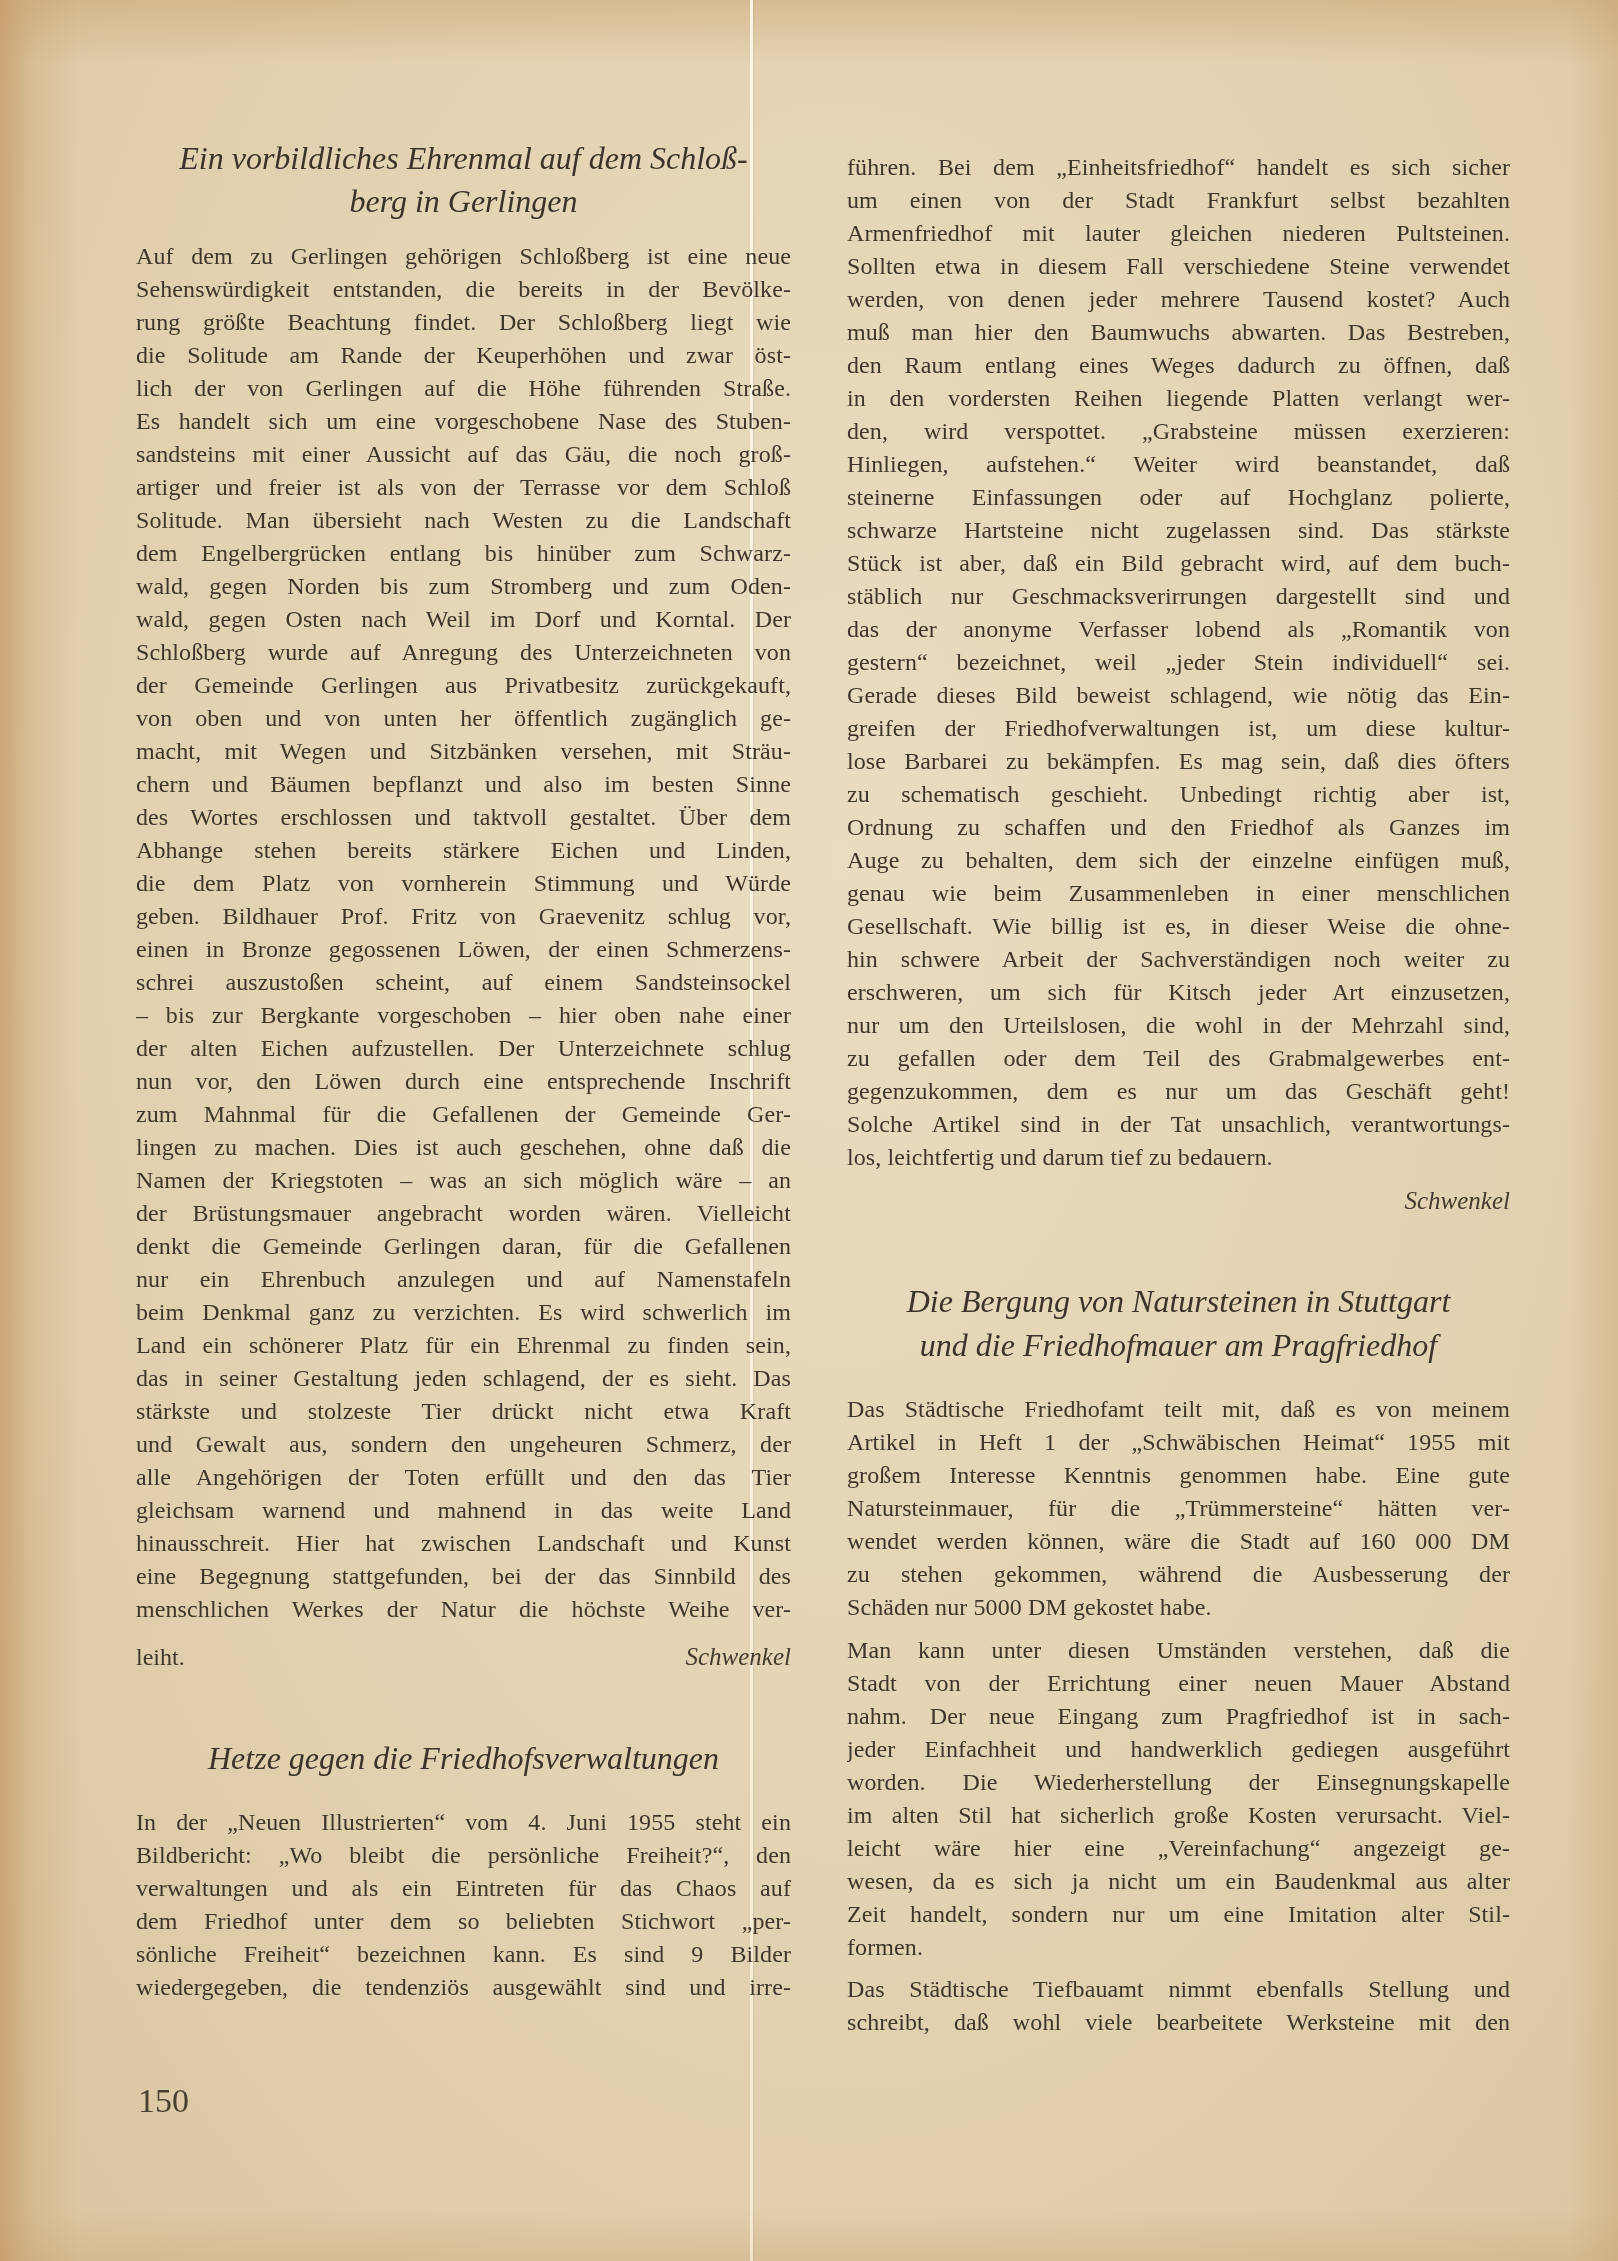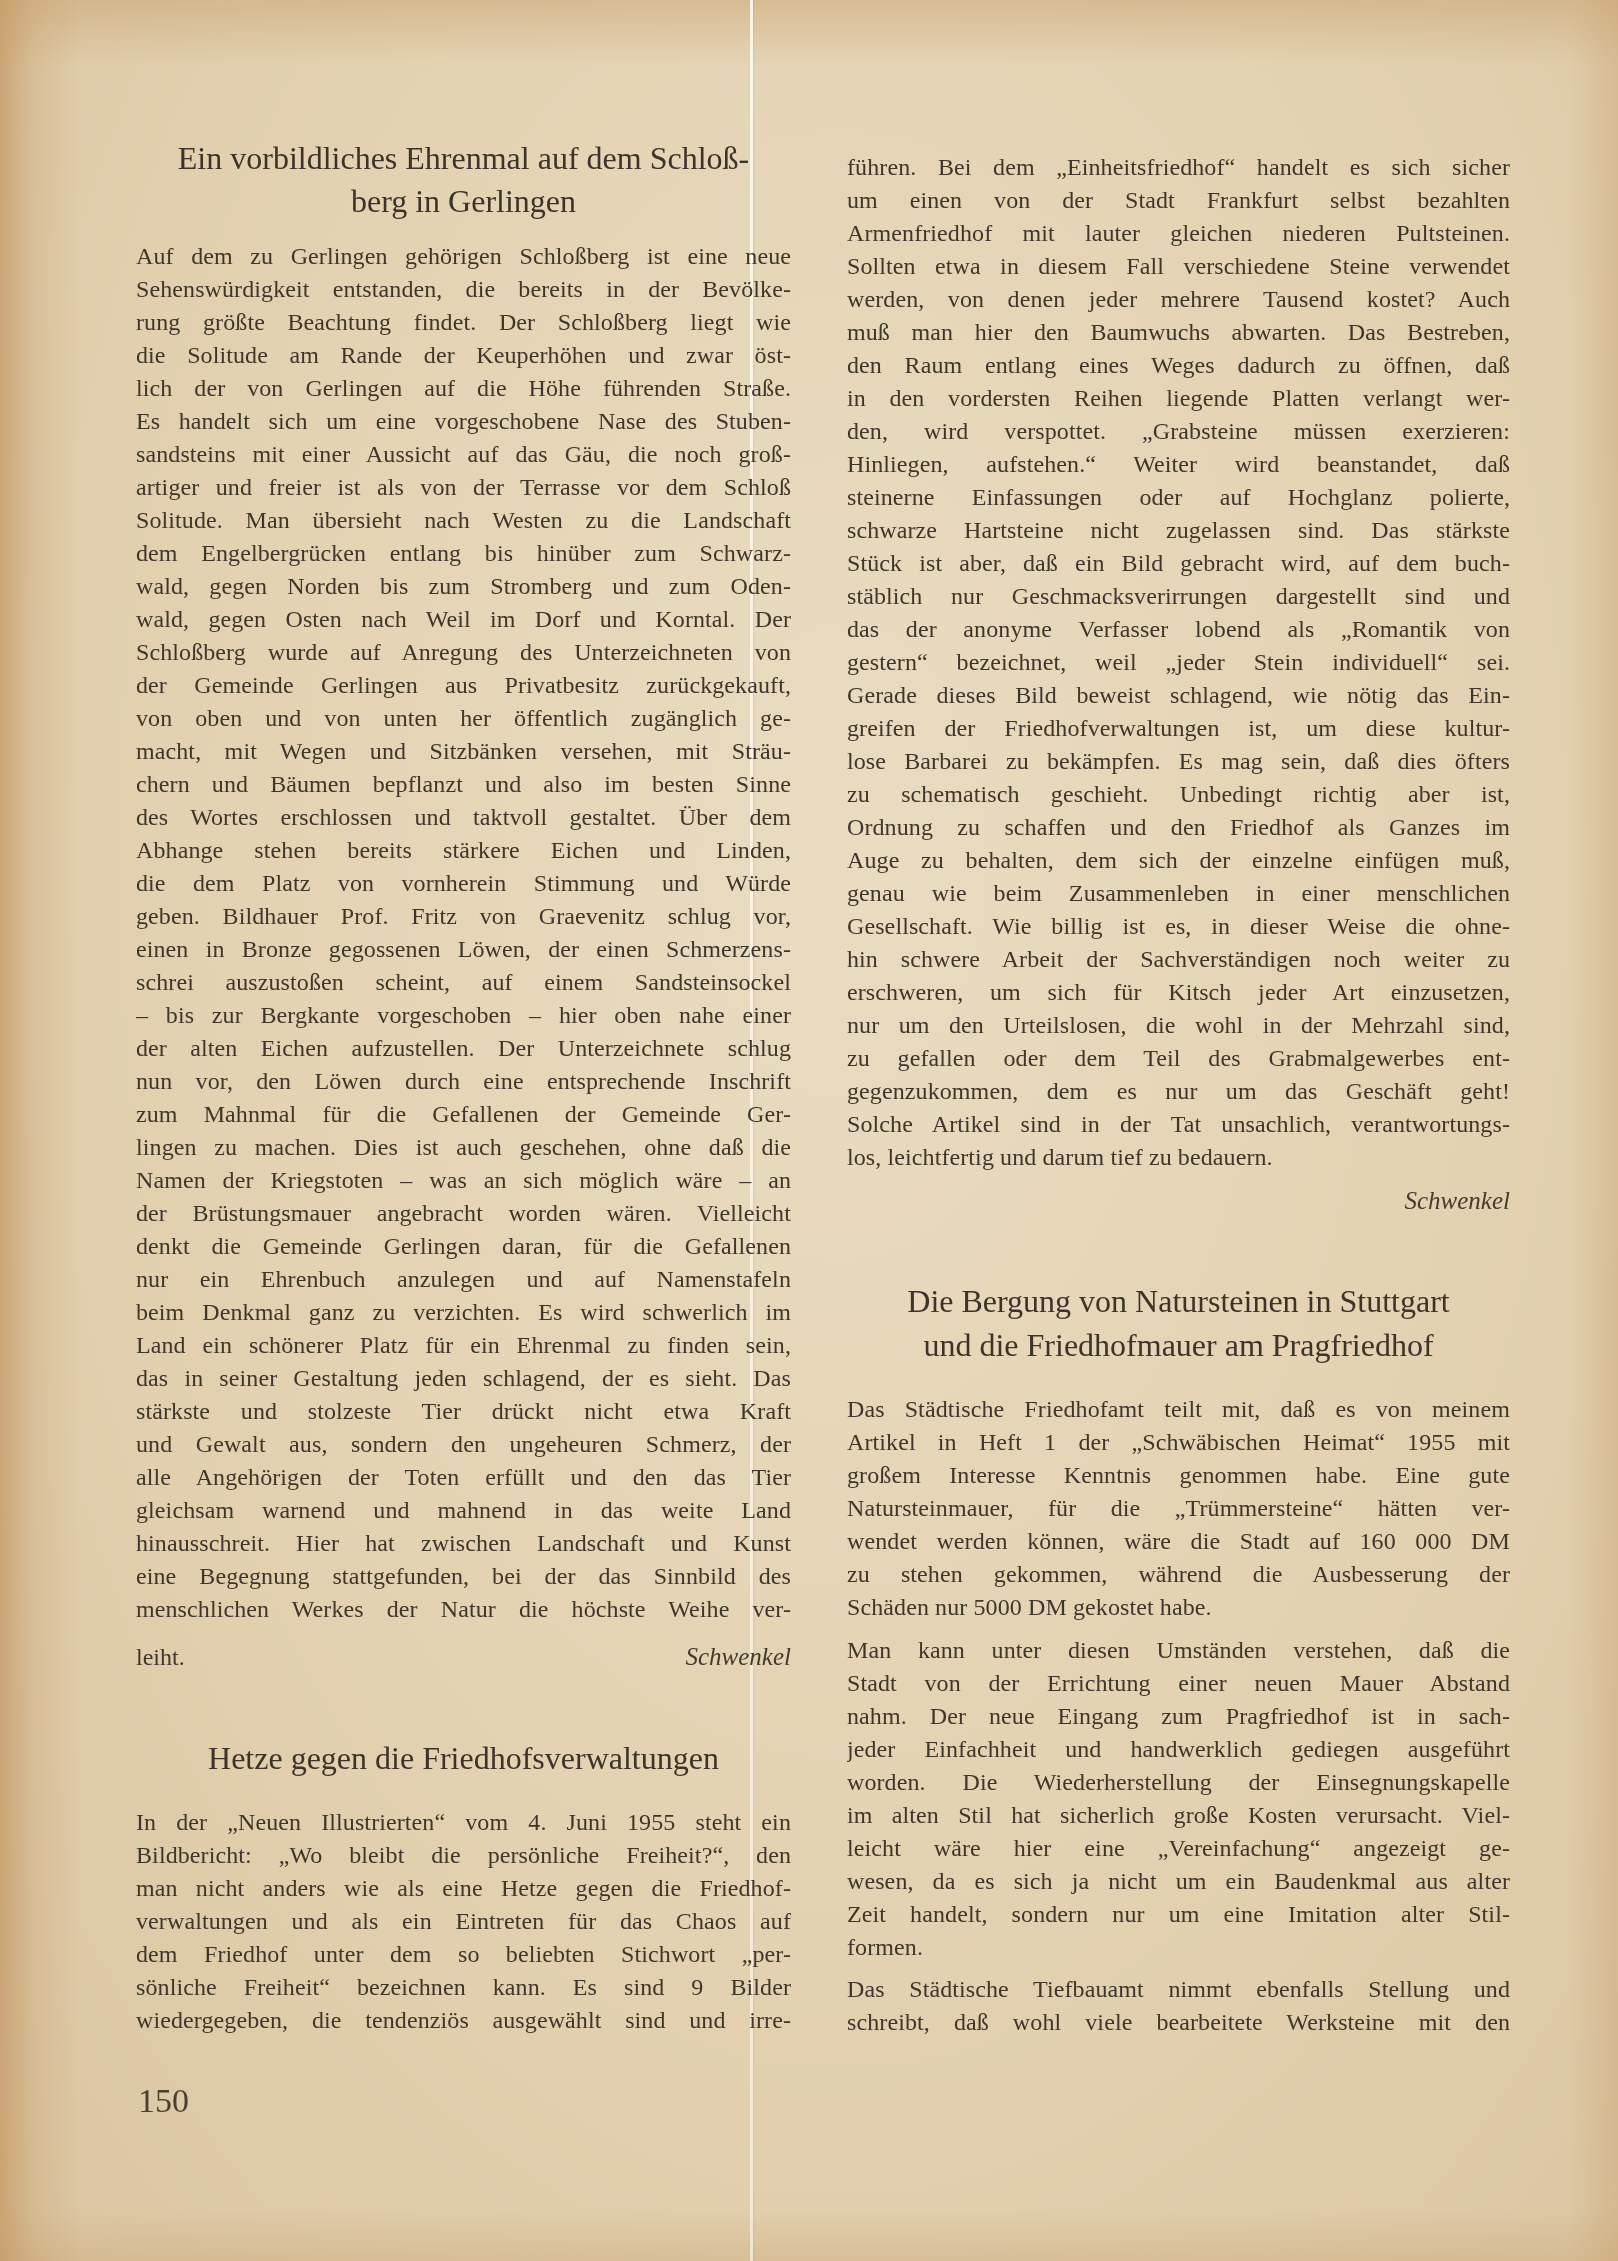--- a/index.html
+++ b/index.html
@@ -23,21 +23,21 @@
     left: 750px; top: 0;
     width: 2.9px; height: 2261px;
     background: linear-gradient(to bottom, rgba(255,250,236,0.9), rgba(255,248,232,0.65));
     box-shadow: 0.7px 0 1.5px rgba(120,95,60,0.15);
   }
   .col { position: absolute; top: 0; height: 2261px; }
   .col-left  { left: 136px;  width: 655px; }
   .col-right { left: 827px; width: 663px; margin-left: 20px; }
   .block { position: absolute; left: 0; width: 100%; }
   .heading { font-size: 32px; line-height: 43px; text-align: center; font-weight: 400; color: #3c332a; margin:0; }
-  .hline { white-space: nowrap; }
+  .hline { white-space: nowrap; font-style: italic; }
   .body { --lh: 33px; font-size: 24px; letter-spacing: 0.1px; }
   .tl {
     height: 33px; line-height: 33px;
     text-align: justify; text-align-last: justify;
     overflow: hidden;
   }
   .tl-last { text-align-last: left; }
   .lastline-row {
     display: flex; justify-content: space-between; align-items: baseline;
     font-size: 24px; height: 33px; line-height: 33px;
@@ -123,21 +123,20 @@
       <span class="sig">Schwenkel</span>
     </div>
 
     <div class="block heading lb-h2">
       <div class="hline">Hetze gegen die Friedhofsverwaltungen</div>
     </div>
 
     <div class="block body lb-body2">
         <div class="tl">In der „Neuen Illustrierten“ vom 4. Juni 1955 steht ein</div>
         <div class="tl">Bildbericht: „Wo bleibt die persönliche Freiheit?“, den</div>
-        <div class="tl">man nicht anders wie als eine Hetze gegen die Friedhof-</div>
         <div class="tl">verwaltungen und als ein Eintreten für das Chaos auf</div>
         <div class="tl">dem Friedhof unter dem so beliebten Stichwort „per-</div>
         <div class="tl">sönliche Freiheit“ bezeichnen kann. Es sind 9 Bilder</div>
         <div class="tl">wiedergegeben, die tendenziös ausgewählt sind und irre-</div>
       </div>
 
   </div>
 
   <div class="col col-right">
 

